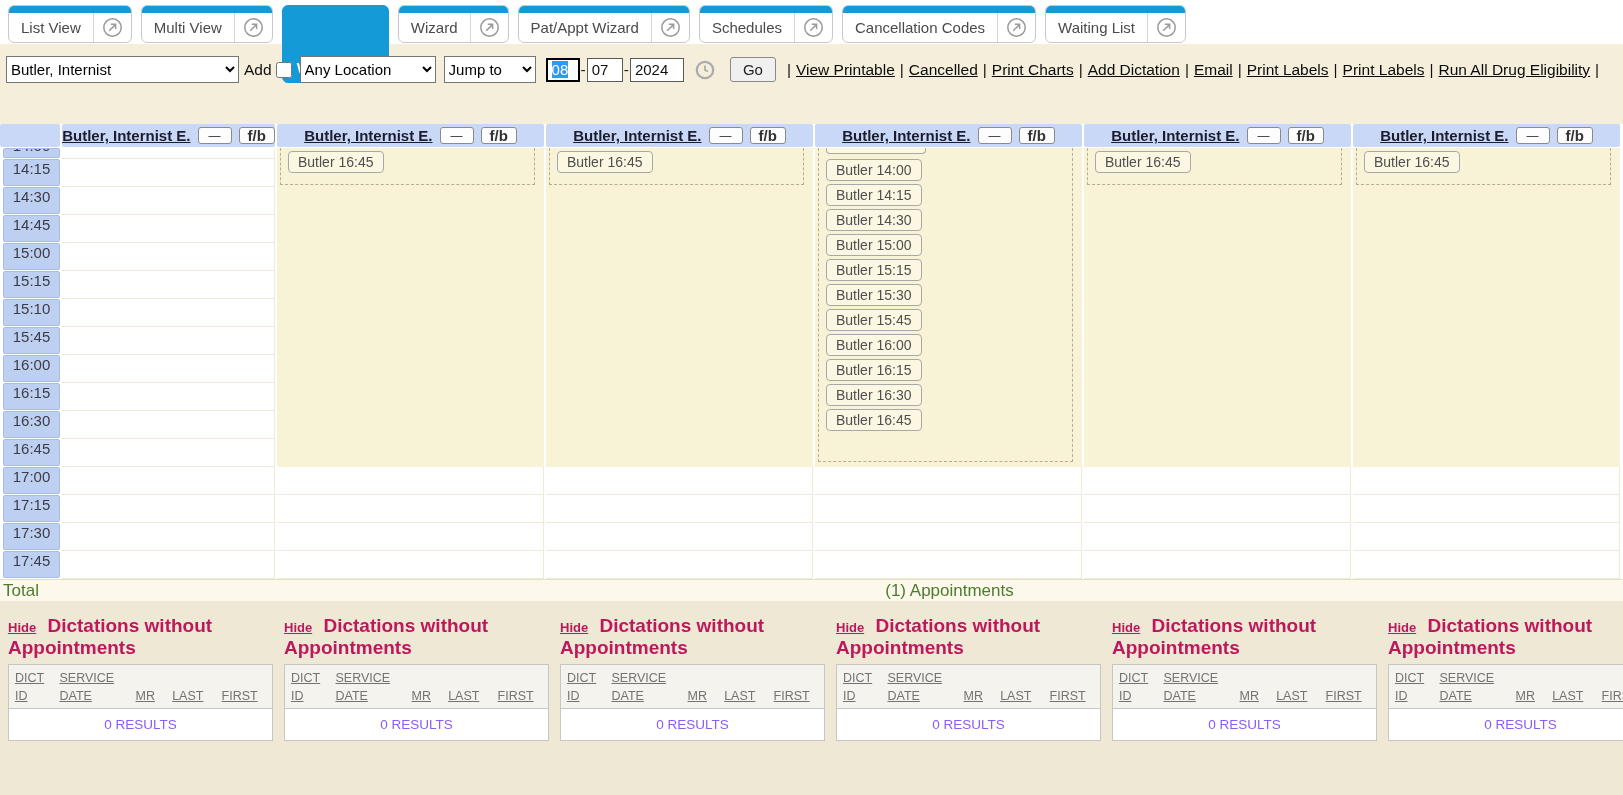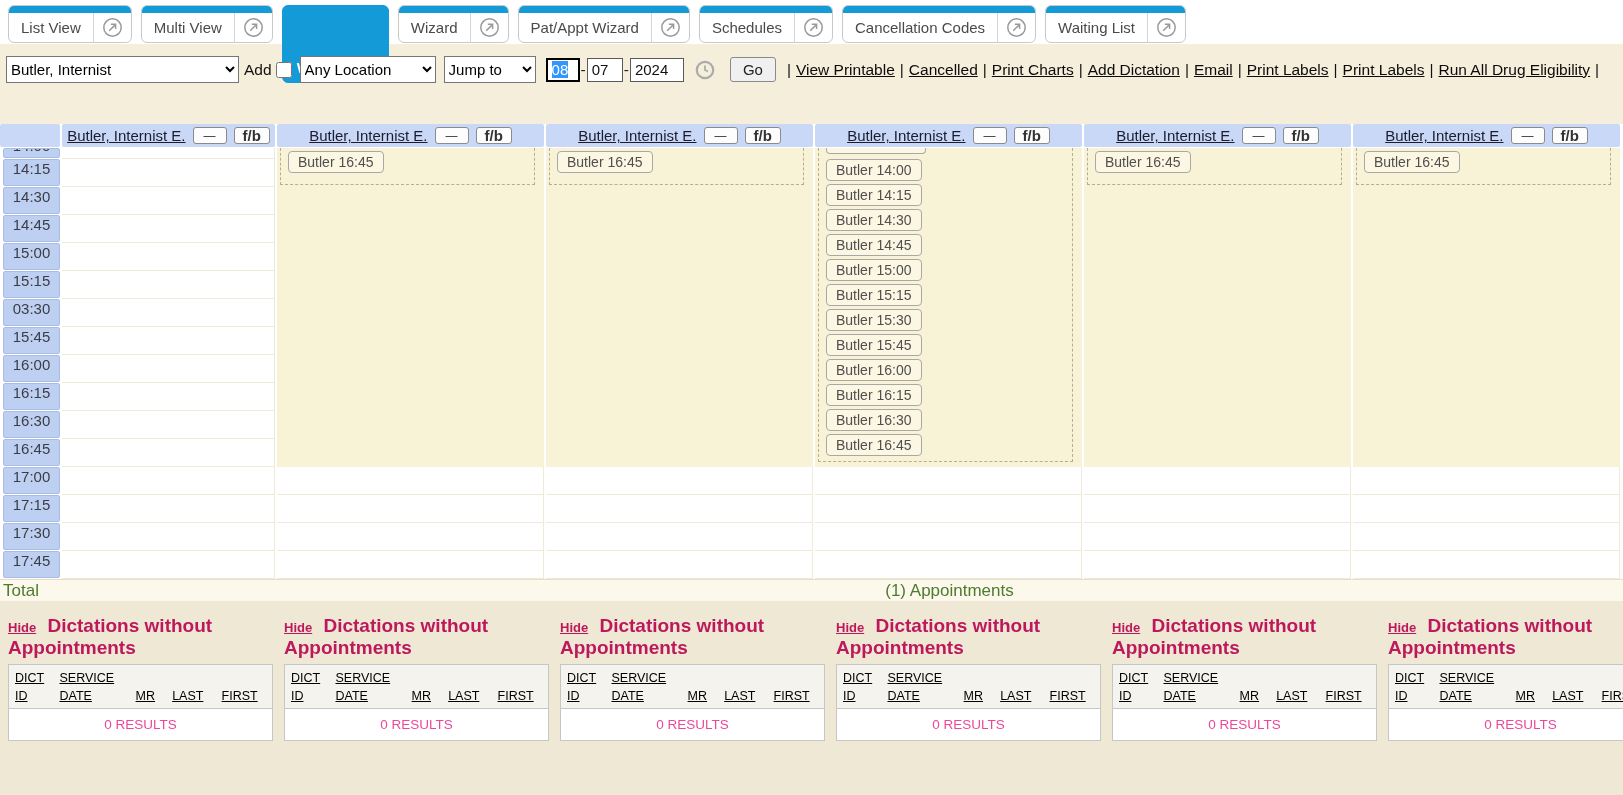--- a/index.html
+++ b/index.html
@@ -45,21 +45,21 @@
   .tb-sep { margin:0 5px; }
   .tb-row2 { margin-top:7px; }
   
   .sched { position:relative; }
   .sched-header { display:flex; height:23px; }
   .hcell { background:#c8d8f6; display:flex; align-items:center; justify-content:center;
     gap:7px; margin-right:2px; border-radius:2px; flex:none; }
   .hcell.gutter { width:60px; }
   .hcell.c1 { width:213px; }
   .hcell.cn { width:267px; }
-  .hlink { font-size:15px; color:#1c1c2e; text-decoration:underline; cursor:pointer; white-space:nowrap; }
+  .hlink { font-size:15px; color:#1c1c2e; text-decoration:underline; cursor:pointer; white-space:nowrap;font-weight:bold; }
   .hbtn { height:17px; font-size:12px; border:1px solid #8b8b8b; border-radius:3px;
     background:#fdfdfd; padding:0 10px; display:flex; align-items:center; color:#333; cursor:pointer;
     font-family:"Liberation Sans", sans-serif; }
   .hbtn.fb { font-size:15px; font-weight:bold; padding:0 8px; }
   .sched-body { display:flex; margin-top:1px; }
   .gutter-col { width:62px; flex:none; }
   .tcell { height:27px; margin:0 2px 1px 3px; background:#bed0f2; border:1px solid #a9bce4;
     border-radius:2px; display:flex; justify-content:center;
     font-size:15px; color:#3c3c46; overflow:hidden; }
   .tcell.clip { height:10px; align-items:flex-start; }
@@ -85,24 +85,24 @@
   .total-label { position:absolute; left:3px; top:1px; }
   .total-value { position:absolute; left:815px; width:269px; text-align:center; top:1px; }
   
   .panels { background:#efe8d4; height:195px; padding:14px 0 0 8px; display:flex; gap:11px; }
   .panel { width:265px; flex:none; }
   .panel-title { color:#be185d; font-weight:bold; font-size:19px; line-height:1.16; margin-bottom:5px; }
   .hide-link { font-size:13px; text-decoration:underline; cursor:pointer; margin-right:6px; }
   .panel-table { border:1px solid #c6c6c6; background:#fff; }
   .pt-head { background:#f4f3ee; display:flex; padding:4px 5px 3px 6px; border-bottom:1px solid #c6c6c6; }
   .pt-col { display:flex; flex-direction:column; justify-content:flex-end;
-    font-size:12.5px; color:#000000; line-height:1.45; }
+    font-size:12.5px; color:#737373; line-height:1.45; }
   .pt-col span { text-decoration:underline; cursor:pointer; }
   .ptw1{width:45px;} .ptw2{width:77px;} .ptw3{width:37px;} .ptw4{width:50px;} .ptw5{width:46px;}
-  .pt-results { padding:8px 0; text-align:center; font-size:13.5px; color:#ec4899; }
+  .pt-results { padding:8px 0; text-align:center; font-size:13.5px; color:#8b5cf6; }
 </style>
 </head>
 <body>
 
 <div class="tabbar" id="tabbar">
   <div class="tab">
     <div class="tab-top"></div>
     <div class="tab-body">
       <span class="tab-label">List View</span>
       <span class="tab-sep"></span>
@@ -293,21 +293,21 @@
         <div class="tcell">
           <span>14:45</span>
         </div>
         <div class="tcell">
           <span>15:00</span>
         </div>
         <div class="tcell">
           <span>15:15</span>
         </div>
         <div class="tcell">
-          <span>03:30</span>
+          <span>15:10</span>
         </div>
         <div class="tcell">
           <span>15:45</span>
         </div>
         <div class="tcell">
           <span>16:00</span>
         </div>
         <div class="tcell">
           <span>16:15</span>
         </div>
@@ -406,21 +406,20 @@
         <div class="prow cream"></div>
         <div class="prow"></div>
         <div class="prow"></div>
         <div class="prow"></div>
         <div class="prow"></div>
         <div class="dashed tall">
           <div class="slot-clip"></div>
           <div class="slot-line"><button class="slot">Butler 14:00</button></div>
           <div class="slot-line"><button class="slot">Butler 14:15</button></div>
           <div class="slot-line"><button class="slot">Butler 14:30</button></div>
-          <div class="slot-line"><button class="slot">Butler 14:45</button></div>
           <div class="slot-line"><button class="slot">Butler 15:00</button></div>
           <div class="slot-line"><button class="slot">Butler 15:15</button></div>
           <div class="slot-line"><button class="slot">Butler 15:30</button></div>
           <div class="slot-line"><button class="slot">Butler 15:45</button></div>
           <div class="slot-line"><button class="slot">Butler 16:00</button></div>
           <div class="slot-line"><button class="slot">Butler 16:15</button></div>
           <div class="slot-line"><button class="slot">Butler 16:30</button></div>
           <div class="slot-line"><button class="slot">Butler 16:45</button></div>
         </div>
       </div>

